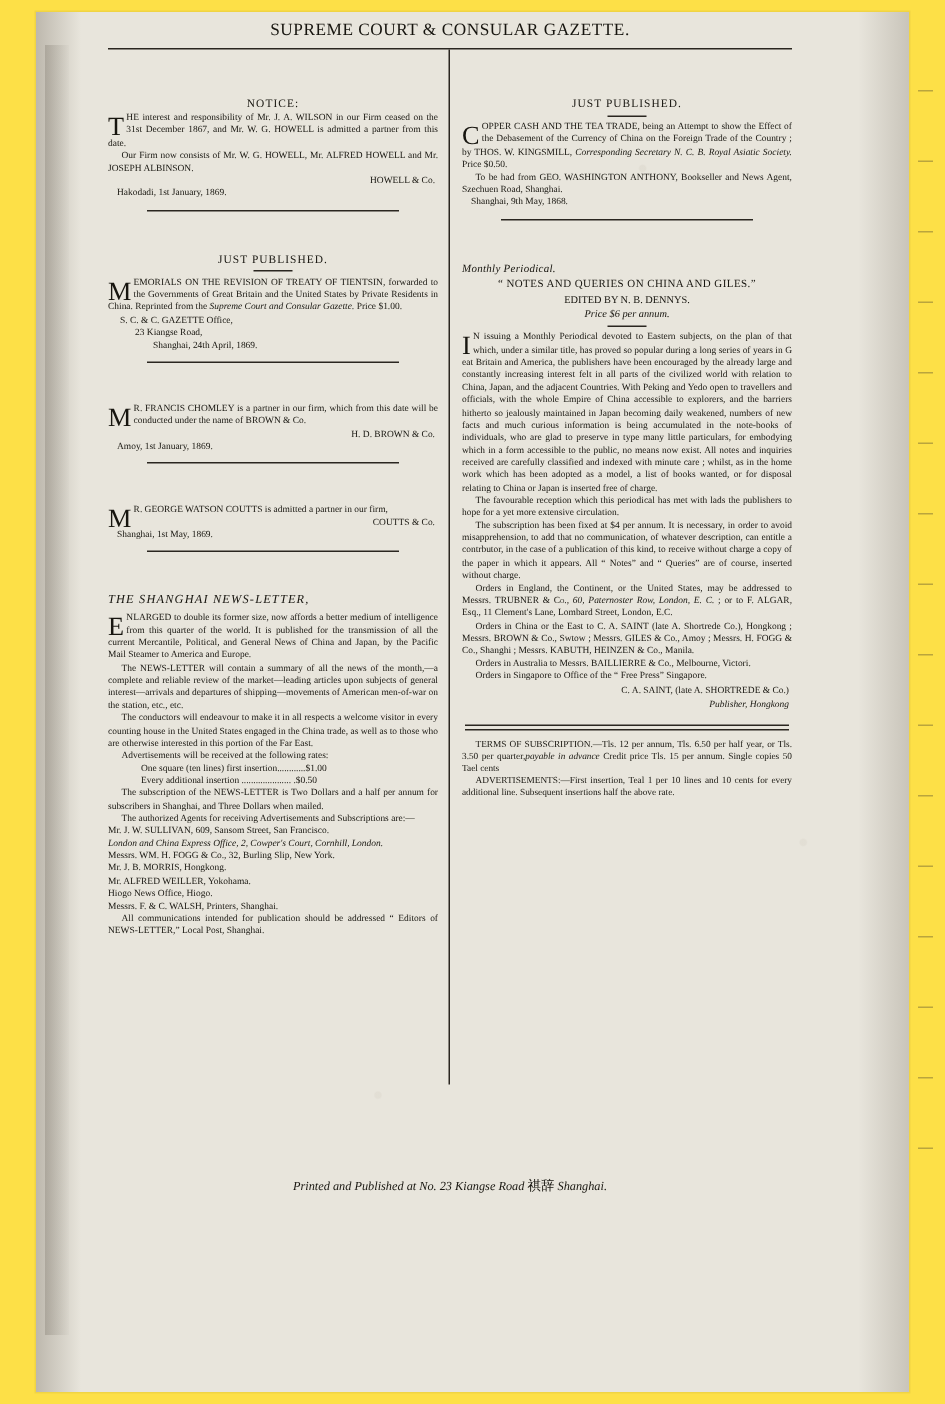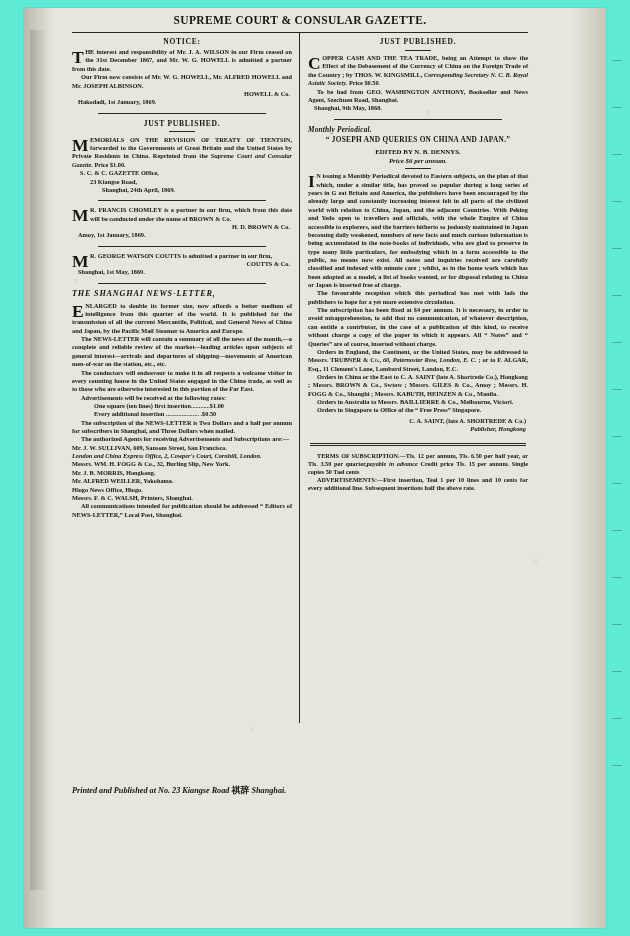--- a/index.html
+++ b/index.html
@@ -4,24 +4,23 @@
 <style>
   html, body {
     margin: 0;
     padding: 0;
     background: #6e6a62;
   }
   .page {
     position: relative;
     width: 630px;
     height: 936px;
-    background: #5eead4;
+    background: #fde047;
     overflow: hidden;
     font-family: "Liberation Serif", "DejaVu Serif", serif;
-    font-weight: bold;
   }
   
   .sheet {
     position: absolute;
     left: 24px;
     top: 8px;
     width: 582px;
     height: 920px;
     background: #e8e5dc;
     box-shadow: 0 0 0 1px rgba(0,0,0,0.05);
@@ -82,21 +81,21 @@
   .col {
     width: 222px;
     font-size: 6.3px;
     line-height: 1.33;
     text-align: justify;
     padding-top: 4px;
   }
   .col.left  { padding-right: 7px; }
   .col.right { padding-left: 8px; border-left: 1.1px solid #2a2620; }
 
-  .ad { padding-bottom: 1px; }
+  .ad { padding-bottom: 1px; margin-top: 27px; }
 
   .ad-hr {
     border: 0;
     border-top: 1px solid #2a2620;
     margin: 5px 26px 5px 26px;
   }
   .short-rule {
     width: 26px;
     border-top: 1px solid #2a2620;
     margin: 2.5px auto 3.5px auto;
@@ -161,21 +160,21 @@
     height: 1.6px;
     margin: 8px 2px 6px 2px;
   }
 
   .terms { font-size: 6.2px; line-height: 1.3; text-align: justify; }
 
   .imprint {
     position: absolute;
     left: 0; right: 0;
     top: 770px;
-    text-align: left;
+    text-align: center;
     font-size: 8.2px;
     font-style: italic;
   }
   .imprint .cjk { font-style: normal; font-family: "DejaVu Sans", sans-serif; font-size: 9px; }
 
   .left-stub {
     position: absolute;
     left: 30px;
     top: 30px;
     width: 16px;
@@ -283,21 +282,21 @@
           <div class="head">JUST PUBLISHED.</div>
           <div class="short-rule"></div>
           <p class="dc"><span class="cap">C</span><span>OPPER CASH AND THE TEA TRADE, being an Attempt to show the Effect of the Debasement of the Currency of China on the Foreign Trade of the Country ; by THOS. W. KINGSMILL, </span><span class="it">Corresponding Secretary N. C. B. Royal Asiatic Society.</span> <span>Price $0.50.</span></p>
           <p class="ind">To be had from GEO. WASHINGTON ANTHONY, Bookseller and News Agent, Szechuen Road, Shanghai.</p>
           <p class="place">Shanghai, 9th May, 1868.</p>
         </div>
         <hr class="ad-hr">
 
         <div class="ad">
           <div class="head-italic">Monthly Periodical.</div>
-          <div class="center" style="font-size:7.3px;letter-spacing:0.3px;">“ JOSEPH AND QUERIES ON CHINA AND JAPAN.”</div>
+          <div class="center" style="font-size:7.3px;letter-spacing:0.3px;">“ NOTES AND QUERIES ON CHINA AND GILES.”</div>
           <div class="center sc" style="font-size:6.9px;margin-top:2px;">EDITED BY N. B. DENNYS.</div>
           <div class="center it" style="font-size:6.9px;">Price $6 per annum.</div>
           <div class="short-rule"></div>
           <p class="dc"><span class="cap">I</span><span>N issuing a Monthly Periodical devoted to Eastern subjects, on the plan of that which, under a similar title, has proved so popular during a long series of years in G eat Britain and America, the publishers have been encouraged by the already large and constantly increasing interest felt in all parts of the civilized world with relation to China, Japan, and the adjacent Countries. With Peking and Yedo open to travellers and officials, with the whole Empire of China accessible to explorers, and the barriers hitherto so jealously maintained in Japan becoming daily weakened, numbers of new facts and much curious information is being accumulated in the note-books of individuals, who are glad to preserve in type many little particulars, for embodying which in a form accessible to the public, no means now exist. All notes and inquiries received are carefully classified and indexed with minute care ; whilst, as in the home work which has been adopted as a model, a list of books wanted, or for disposal relating to China or Japan is inserted free of charge.</span></p>
           <p class="ind">The favourable reception which this periodical has met with lads the publishers to hope for a yet more extensive circulation.</p>
           <p class="ind">The subscription has been fixed at $4 per annum. It is necessary, in order to avoid misapprehension, to add that no communication, of whatever description, can entitle a contrbutor, in the case of a publication of this kind, to receive without charge a copy of the paper in which it appears. All “ Notes” and “ Queries” are of course, inserted without charge.</p>
           <p class="ind"><span>Orders in England, the Continent, or the United States, may be addressed to Messrs. </span><span class="sc">TRUBNER &amp; Co.</span><span>, </span><span class="it">60, Paternoster Row, London, E. C.</span><span> ; or to F. ALGAR, Esq., 11 Clement's Lane, Lombard Street, London, E.C.</span></p>
           <p class="ind">Orders in China or the East to C. A. SAINT (late A. Shortrede Co.), Hongkong ; Messrs. BROWN &amp; Co., Swtow ; Messrs. GILES &amp; Co., Amoy ; Messrs. H. FOGG &amp; Co., Shanghi ; Messrs. KABUTH, HEINZEN &amp; Co., Manila.</p>
           <p class="ind">Orders in Australia to Messrs. BAILLIERRE &amp; Co., Melbourne, Victori.</p>
           <p class="ind">Orders in Singapore to Office of the “ Free Press” Singapore.</p>

